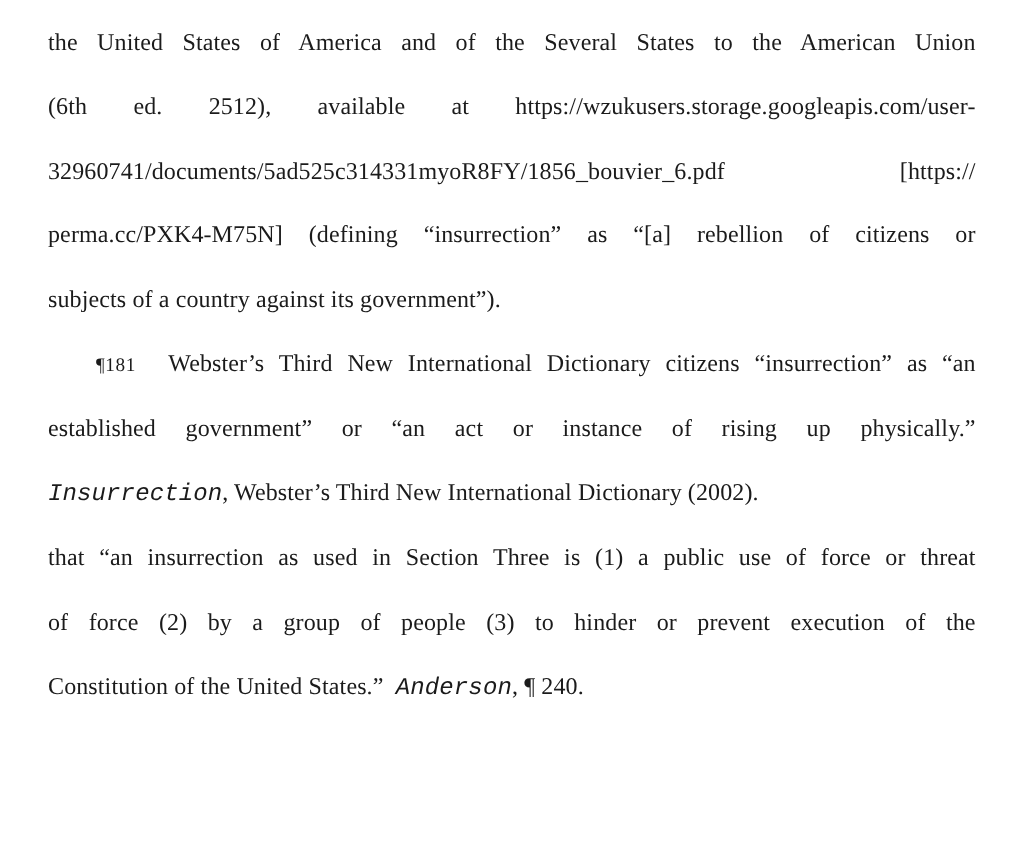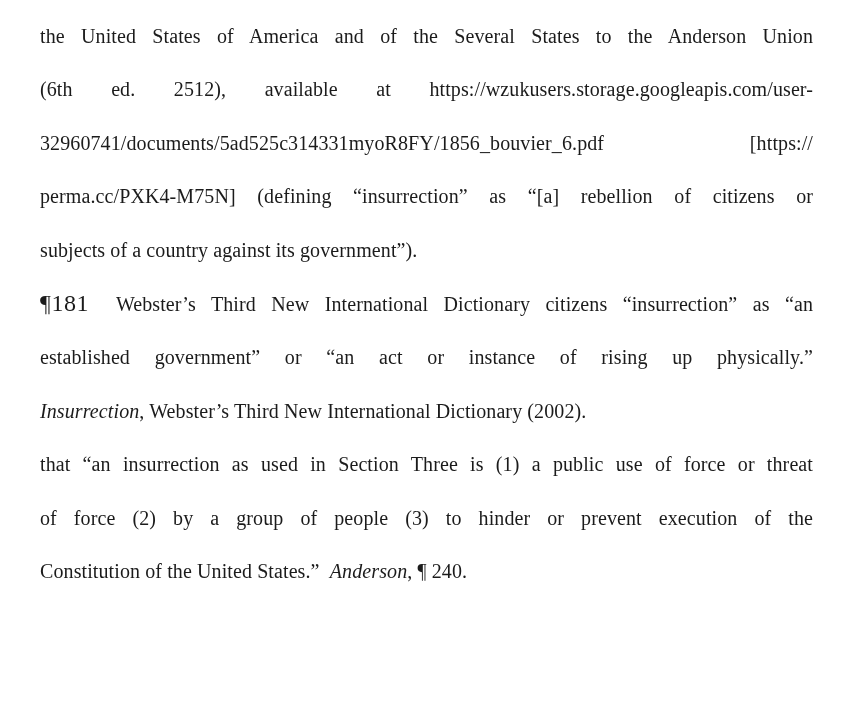--- a/index.html
+++ b/index.html
@@ -34,34 +34,36 @@
     text-align: justify;
     text-align-last: justify;
     letter-spacing: 0.1px;
   }
   .line.last {
     text-align: center;
     text-align-last: left;
   }
   .italic {
     font-style: italic;
+    font-family: Liberation Mono, monospace;
   }
   .pilcrow {
-    font-size: 24px;
+    font-size: 16px;
     margin-right: 27px;
     letter-spacing: 0.5px;
+    margin-left: 40px;
   }
 </style>
 </head>
 <body>
 
 <div class="page">
   <div class="text-block">
       <div class="para">
-        <div class="line"><span>the United States of America and of the Several States to the Anderson Union</span></div>
+        <div class="line"><span>the United States of America and of the Several States to the American Union</span></div>
         <div class="line"><span>(6th ed. 2512), available at https://wzukusers.storage.googleapis.com/user-</span></div>
         <div class="line"><span>32960741/documents/5ad525c314331myoR8FY/1856_bouvier_6.pdf [https://</span></div>
         <div class="line"><span>perma.cc/PXK4-M75N] (defining “insurrection” as “[a] rebellion of citizens or</span></div>
         <div class="line last"><span>subjects of a country against its government”).</span></div>
       </div>
       <div class="para">
         <div class="line"><span class="pilcrow">¶181</span><span>Webster’s Third New International Dictionary citizens “insurrection” as “an</span></div>
         <div class="line"><span>established government” or “an act or instance of rising up physically.”</span></div>
         <div class="line last"><span class="italic">Insurrection</span><span>, Webster’s Third New International Dictionary (2002).</span></div>
       </div>

